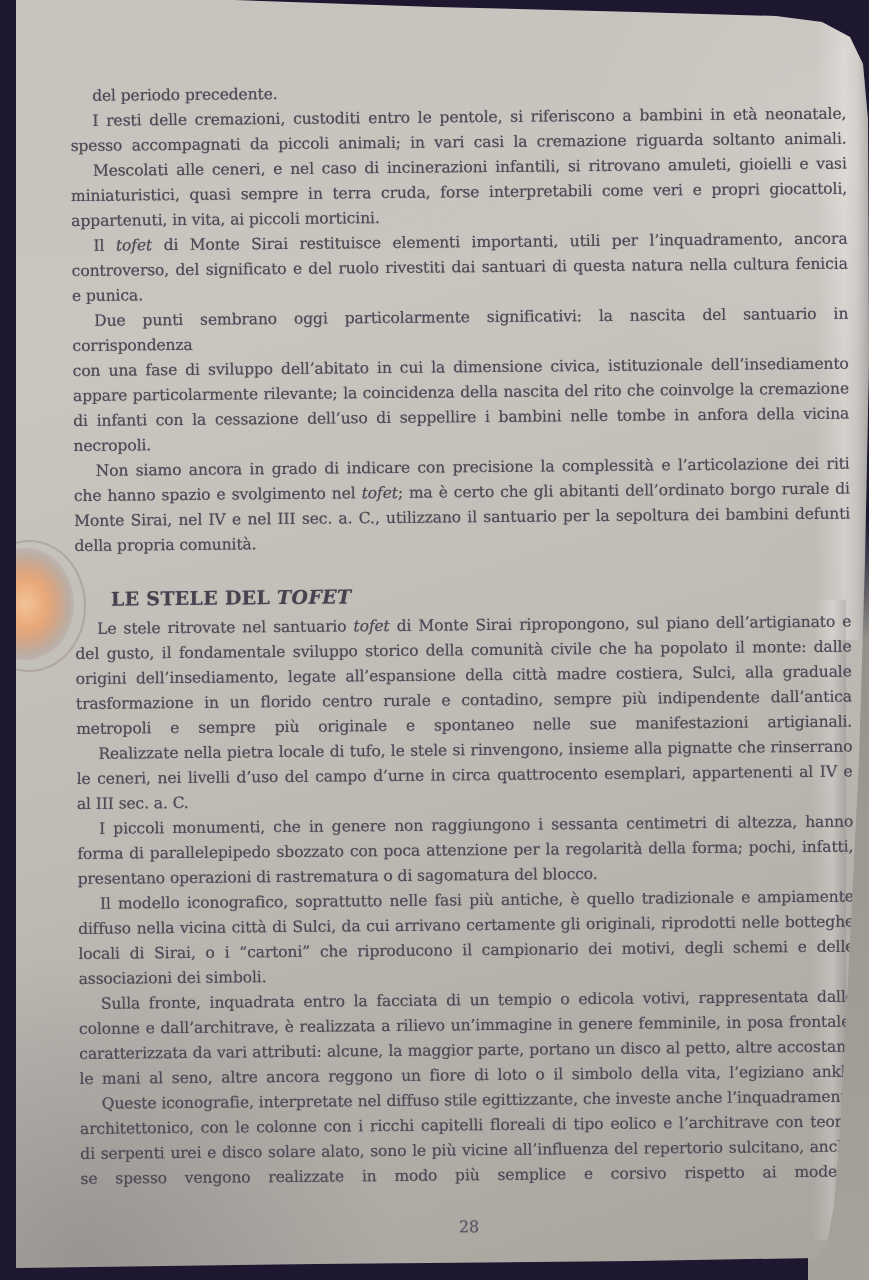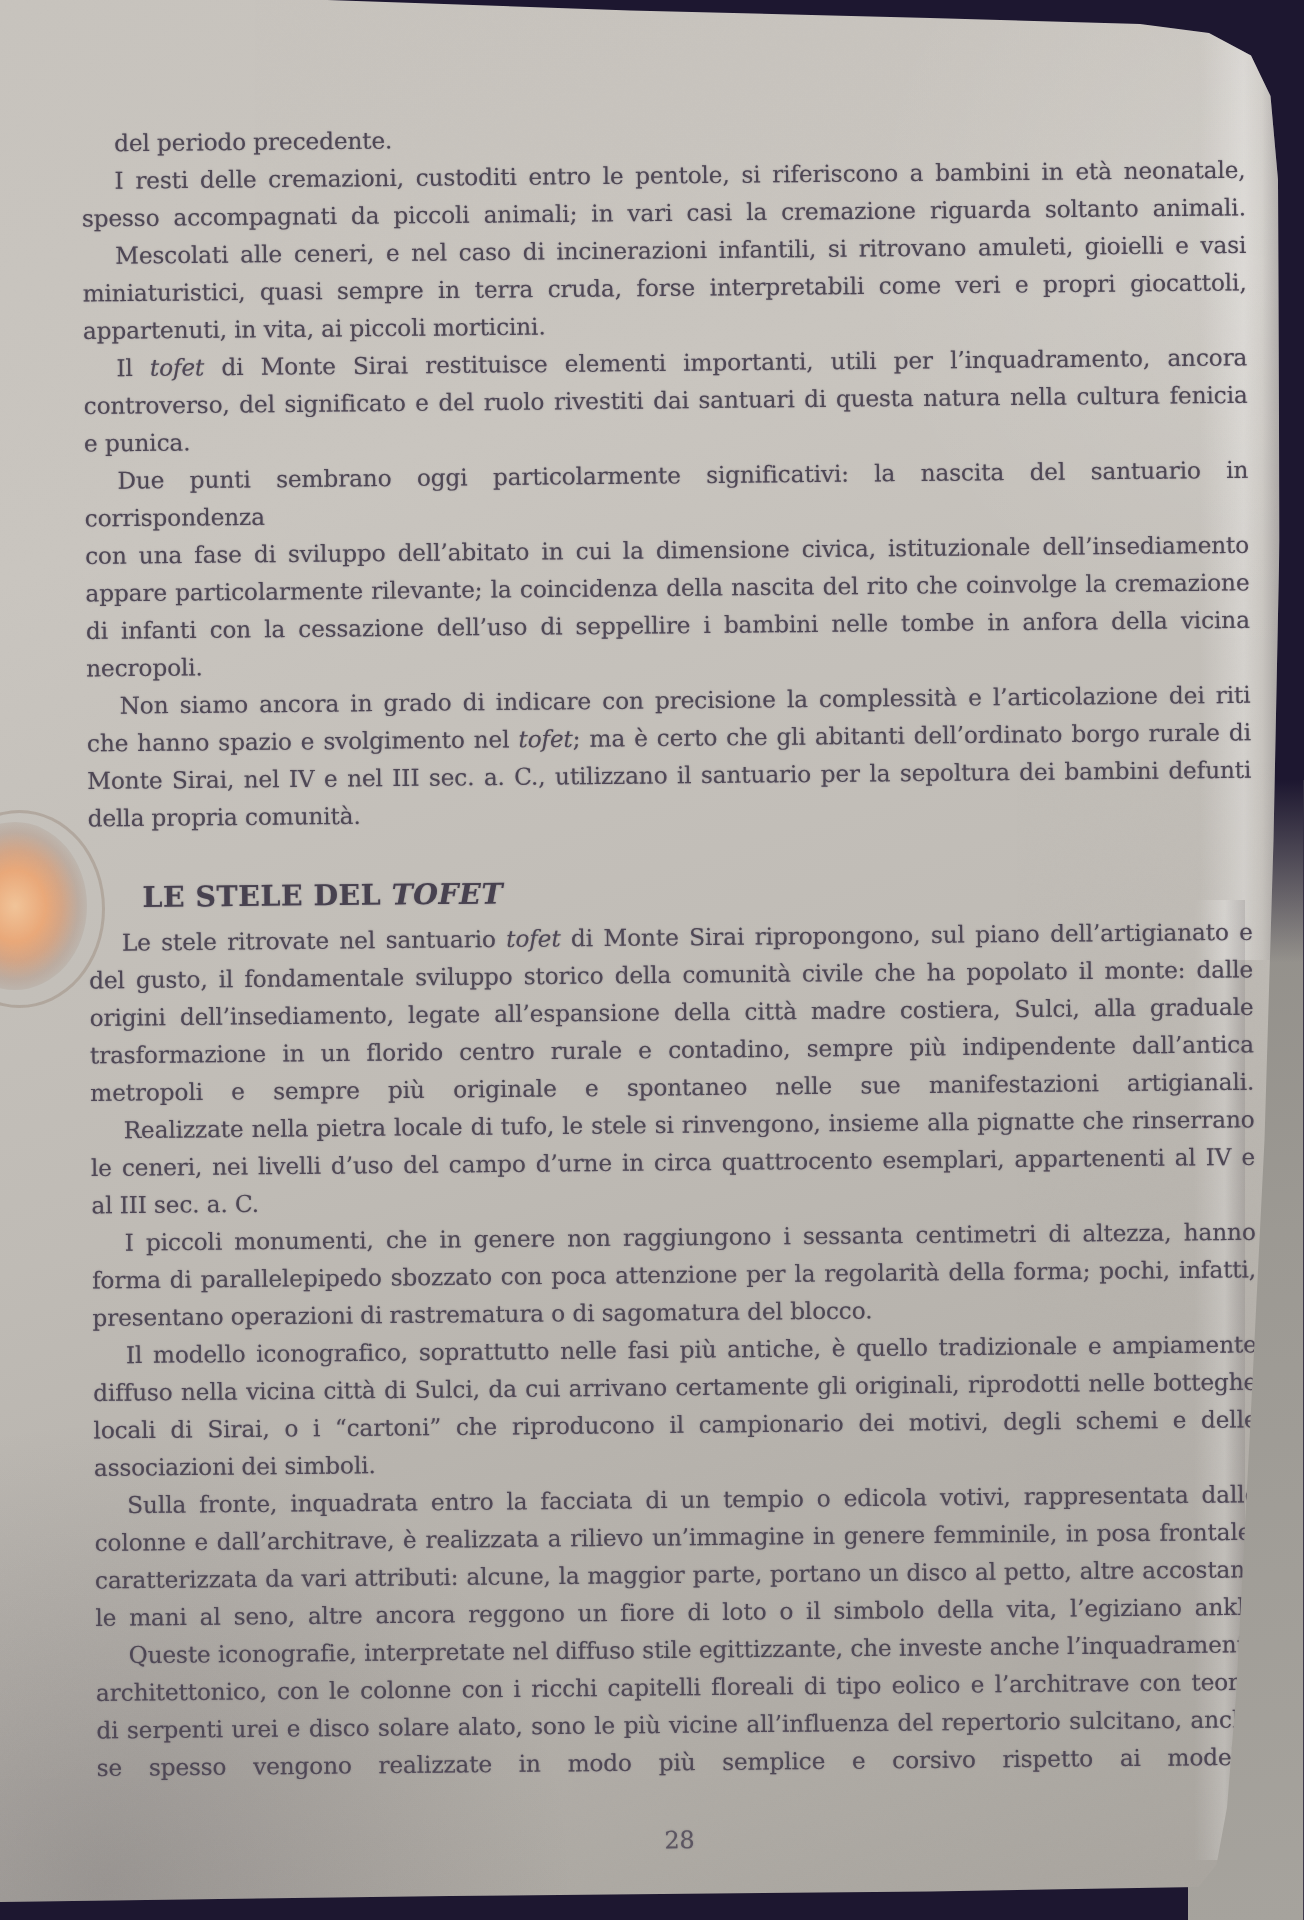--- a/index.html
+++ b/index.html
@@ -10,21 +10,21 @@
     --ink:#4c4553;
     --gray-surface:#9c9993;
     --smudge:#eaa878;
   }
   html,body{margin:0;padding:0;}
   body{
     width:869px;height:1280px;overflow:hidden;position:relative;
     background:var(--bg);
     font-family:"DejaVu Serif","Liberation Serif",serif;
   }
-  .scene{position:absolute;inset:0;}
+  .scene{position:absolute;inset:0;margin-left:16px;}
 
   
   .side-surface{
     position:absolute;left:792px;top:520px;right:0;bottom:0;
     background:
       linear-gradient(to bottom, var(--bg) 0%, rgba(29,23,48,0) 16%),
       linear-gradient(175deg, #8f8c87 0%, var(--gray-surface) 40%, #a6a39d 100%);
   }
 
   

